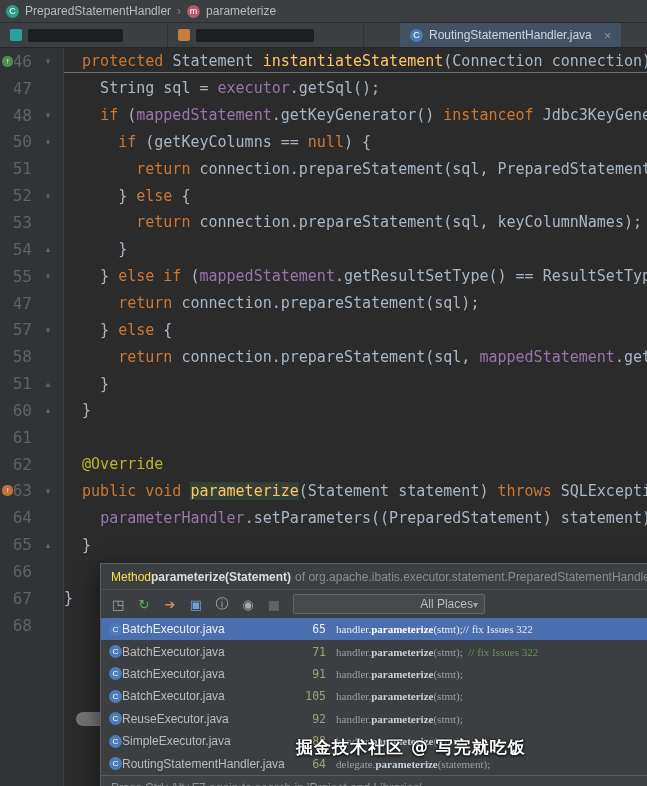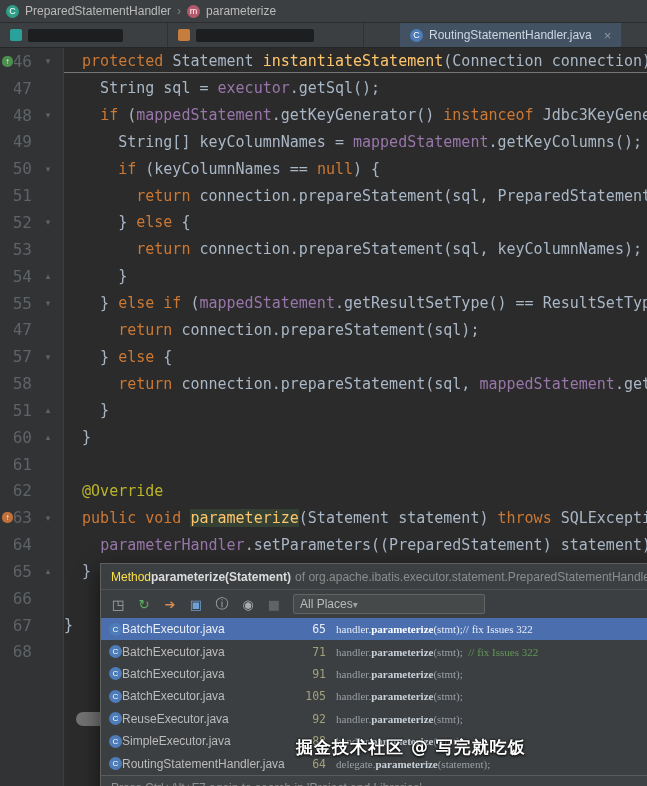--- a/index.html
+++ b/index.html
@@ -76,21 +76,21 @@
     border-bottom:1px solid #515151;white-space:nowrap;overflow:hidden;box-sizing:border-box;}
   .t-pre{color:#fde047;}
   .t-bold{font-weight:bold;color:#dcdcdc;margin-right:4px;}
   .t-suf{color:#8c8c8c;}
   .popup-toolbar{height:28px;display:flex;align-items:center;padding:0 8px;box-sizing:border-box;}
   .tool-icons{display:flex;align-items:center;gap:8px;}
   .tool-icon{width:18px;height:18px;display:flex;align-items:center;justify-content:center;
     font-size:13px;font-family:"DejaVu Sans",sans-serif;}
   .scope-combo{margin-left:10px;width:192px;height:20px;background:#45494a;
     border:1px solid #646464;border-radius:2px;display:flex;align-items:center;
-    justify-content:flex-start;padding:0 6px;color:#bbbbbb;box-sizing:border-box;}
+    justify-content:flex-end;padding:0 6px;color:#bbbbbb;box-sizing:border-box;}
   .combo-arrow{color:#9da0a3;font-size:10px;}
   .usage-rows{}
   .usage-row{height:22.4px;display:flex;align-items:center;padding-left:8px;
     white-space:nowrap;overflow:hidden;box-sizing:border-box;}
   .usage-row.selected{background:#4b6eaf;}
   .file-icon{width:13px;height:13px;border-radius:50%;background:#4e7cb8;color:#fff;
     display:flex;align-items:center;justify-content:center;font-size:8px;flex:none;}
   .file-name{width:170px;color:#bbbbbb;flex:none;overflow:hidden;}
   .line-num{width:34px;text-align:right;color:#a2a07c;flex:none;
     font-family:"DejaVu Sans Mono",monospace;font-size:11.5px;}
@@ -162,29 +162,23 @@
           <span class="code"><span class="c-p">    String sql = </span><span class="c-f">executor</span><span class="c-p">.getSql();</span></span>
         </div>
         <div class="line">
           <span class="gmark"></span>
           <span class="gnum">48</span>
           <span class="gfold">▾</span>
           <span class="code"><span class="c-p">    </span><span class="c-k">if </span><span class="c-p">(</span><span class="c-f">mappedStatement</span><span class="c-p">.getKeyGenerator() </span><span class="c-k">instanceof </span><span class="c-p">Jdbc3KeyGenerator) {</span></span>
         </div>
         <div class="line">
           <span class="gmark"></span>
-          <span class="gnum">49</span>
-          <span class="gfold"></span>
-          <span class="code"><span class="c-p">      String[] keyColumnNames = </span><span class="c-f">mappedStatement</span><span class="c-p">.getKeyColumns();</span></span>
-        </div>
-        <div class="line">
-          <span class="gmark"></span>
           <span class="gnum">50</span>
           <span class="gfold">▾</span>
-          <span class="code"><span class="c-p">      </span><span class="c-k">if </span><span class="c-p">(keyColumnNames == </span><span class="c-k">null</span><span class="c-p">) {</span></span>
+          <span class="code"><span class="c-p">      </span><span class="c-k">if </span><span class="c-p">(getKeyColumns == </span><span class="c-k">null</span><span class="c-p">) {</span></span>
         </div>
         <div class="line">
           <span class="gmark"></span>
           <span class="gnum">51</span>
           <span class="gfold"></span>
           <span class="code"><span class="c-p">        </span><span class="c-k">return </span><span class="c-p">connection.prepareStatement(sql, PreparedStatement.RETURN_GENERATED_KEYS);</span></span>
         </div>
         <div class="line">
           <span class="gmark"></span>
           <span class="gnum">52</span>

